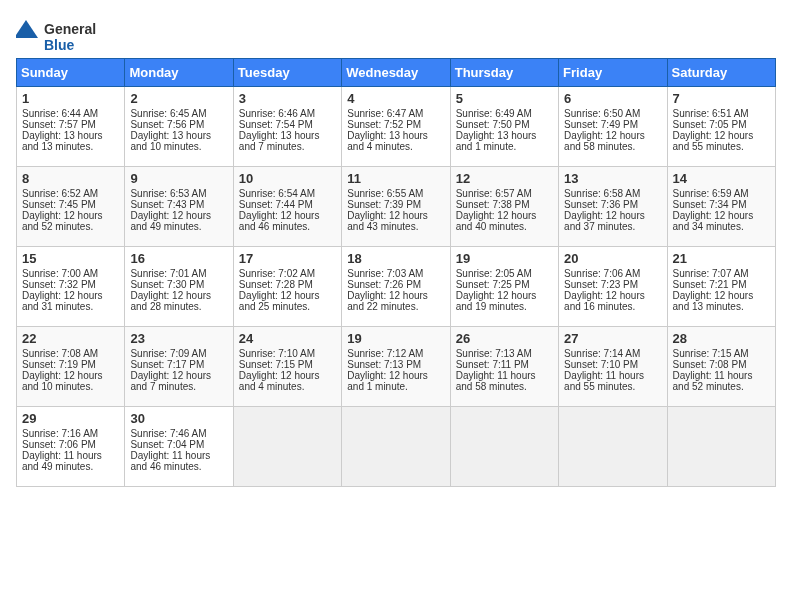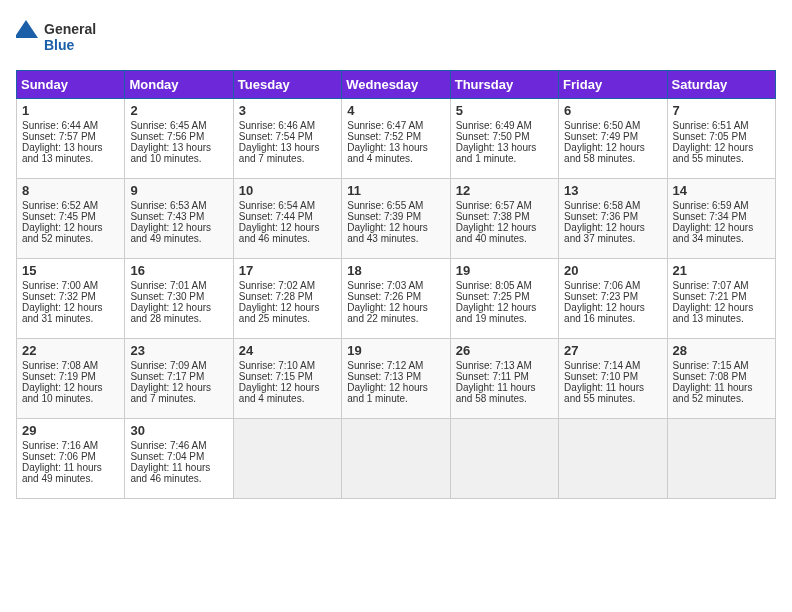--- a/index.html
+++ b/index.html
@@ -7,21 +7,20 @@
       font-family: Arial, sans-serif;
       background: #fff;
       width: 792px;
       min-height: 612px;
       padding: 16px;
     }
     .header {
       display: flex;
       justify-content: space-between;
       align-items: flex-start;
-      margin-bottom: 12px;
     }
     .logo {
       display: flex;
       align-items: center;
       gap: 4px;
     }
     .title-block { text-align: right; }
     .month-title {
       font-size: 32px;
       font-weight: bold;
@@ -30,21 +29,21 @@
     .subtitle {
       font-size: 14px;
       color: #555;
     }
     table {
       width: 100%;
       border-collapse: collapse;
       table-layout: fixed;
     }
     th {
-      background-color: #6d28d9;
+      background-color: #3b82f6;
       color: #fff;
       font-size: 13px;
       font-weight: bold;
       padding: 6px 4px;
       text-align: left;
       border: 1px solid #1a5fa8;
     }
     td {
       vertical-align: top;
       border: 1px solid #ccc;
@@ -220,21 +219,21 @@
         </td>
         <td>
           <span class="day-num">18</span>
           <div>Sunrise: 7:03 AM</div>
           <div>Sunset: 7:26 PM</div>
           <div>Daylight: 12 hours</div>
           <div>and 22 minutes.</div>
         </td>
         <td>
           <span class="day-num">19</span>
-          <div>Sunrise: 8:05 AM</div>
+          <div>Sunrise: 2:05 AM</div>
           <div>Sunset: 7:25 PM</div>
           <div>Daylight: 12 hours</div>
           <div>and 19 minutes.</div>
         </td>
         <td>
           <span class="day-num">20</span>
           <div>Sunrise: 7:06 AM</div>
           <div>Sunset: 7:23 PM</div>
           <div>Daylight: 12 hours</div>
           <div>and 16 minutes.</div>

